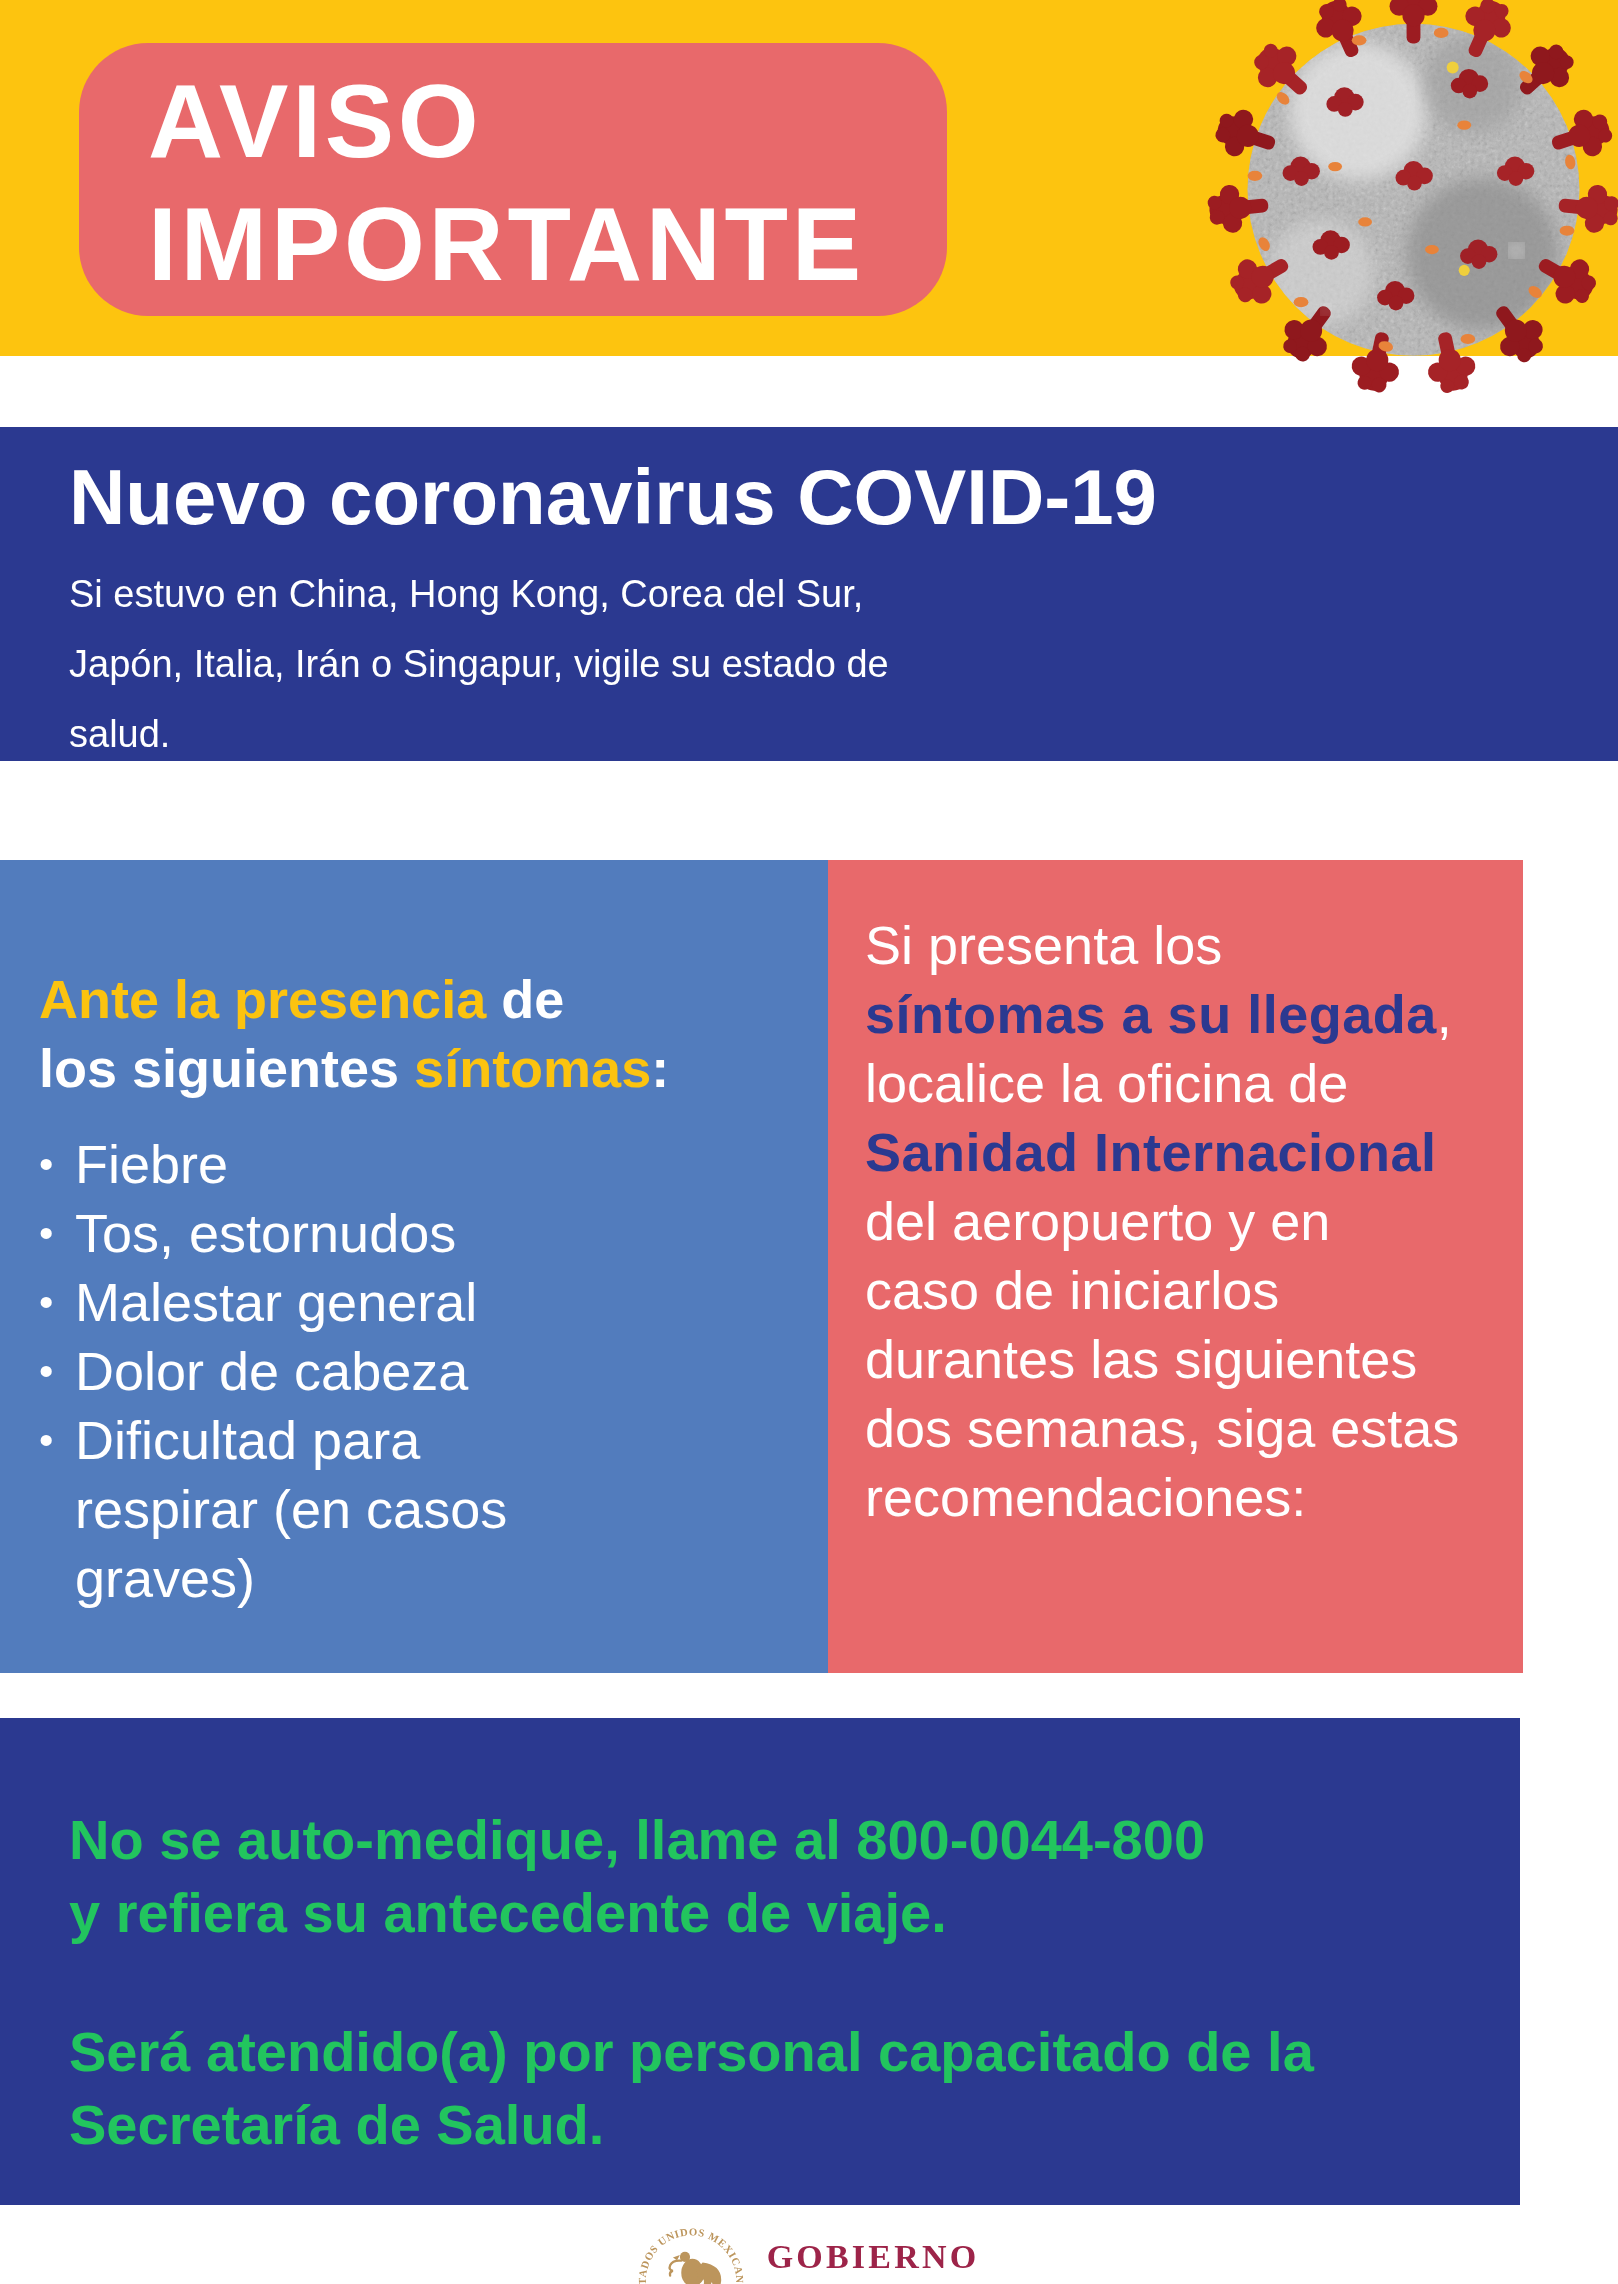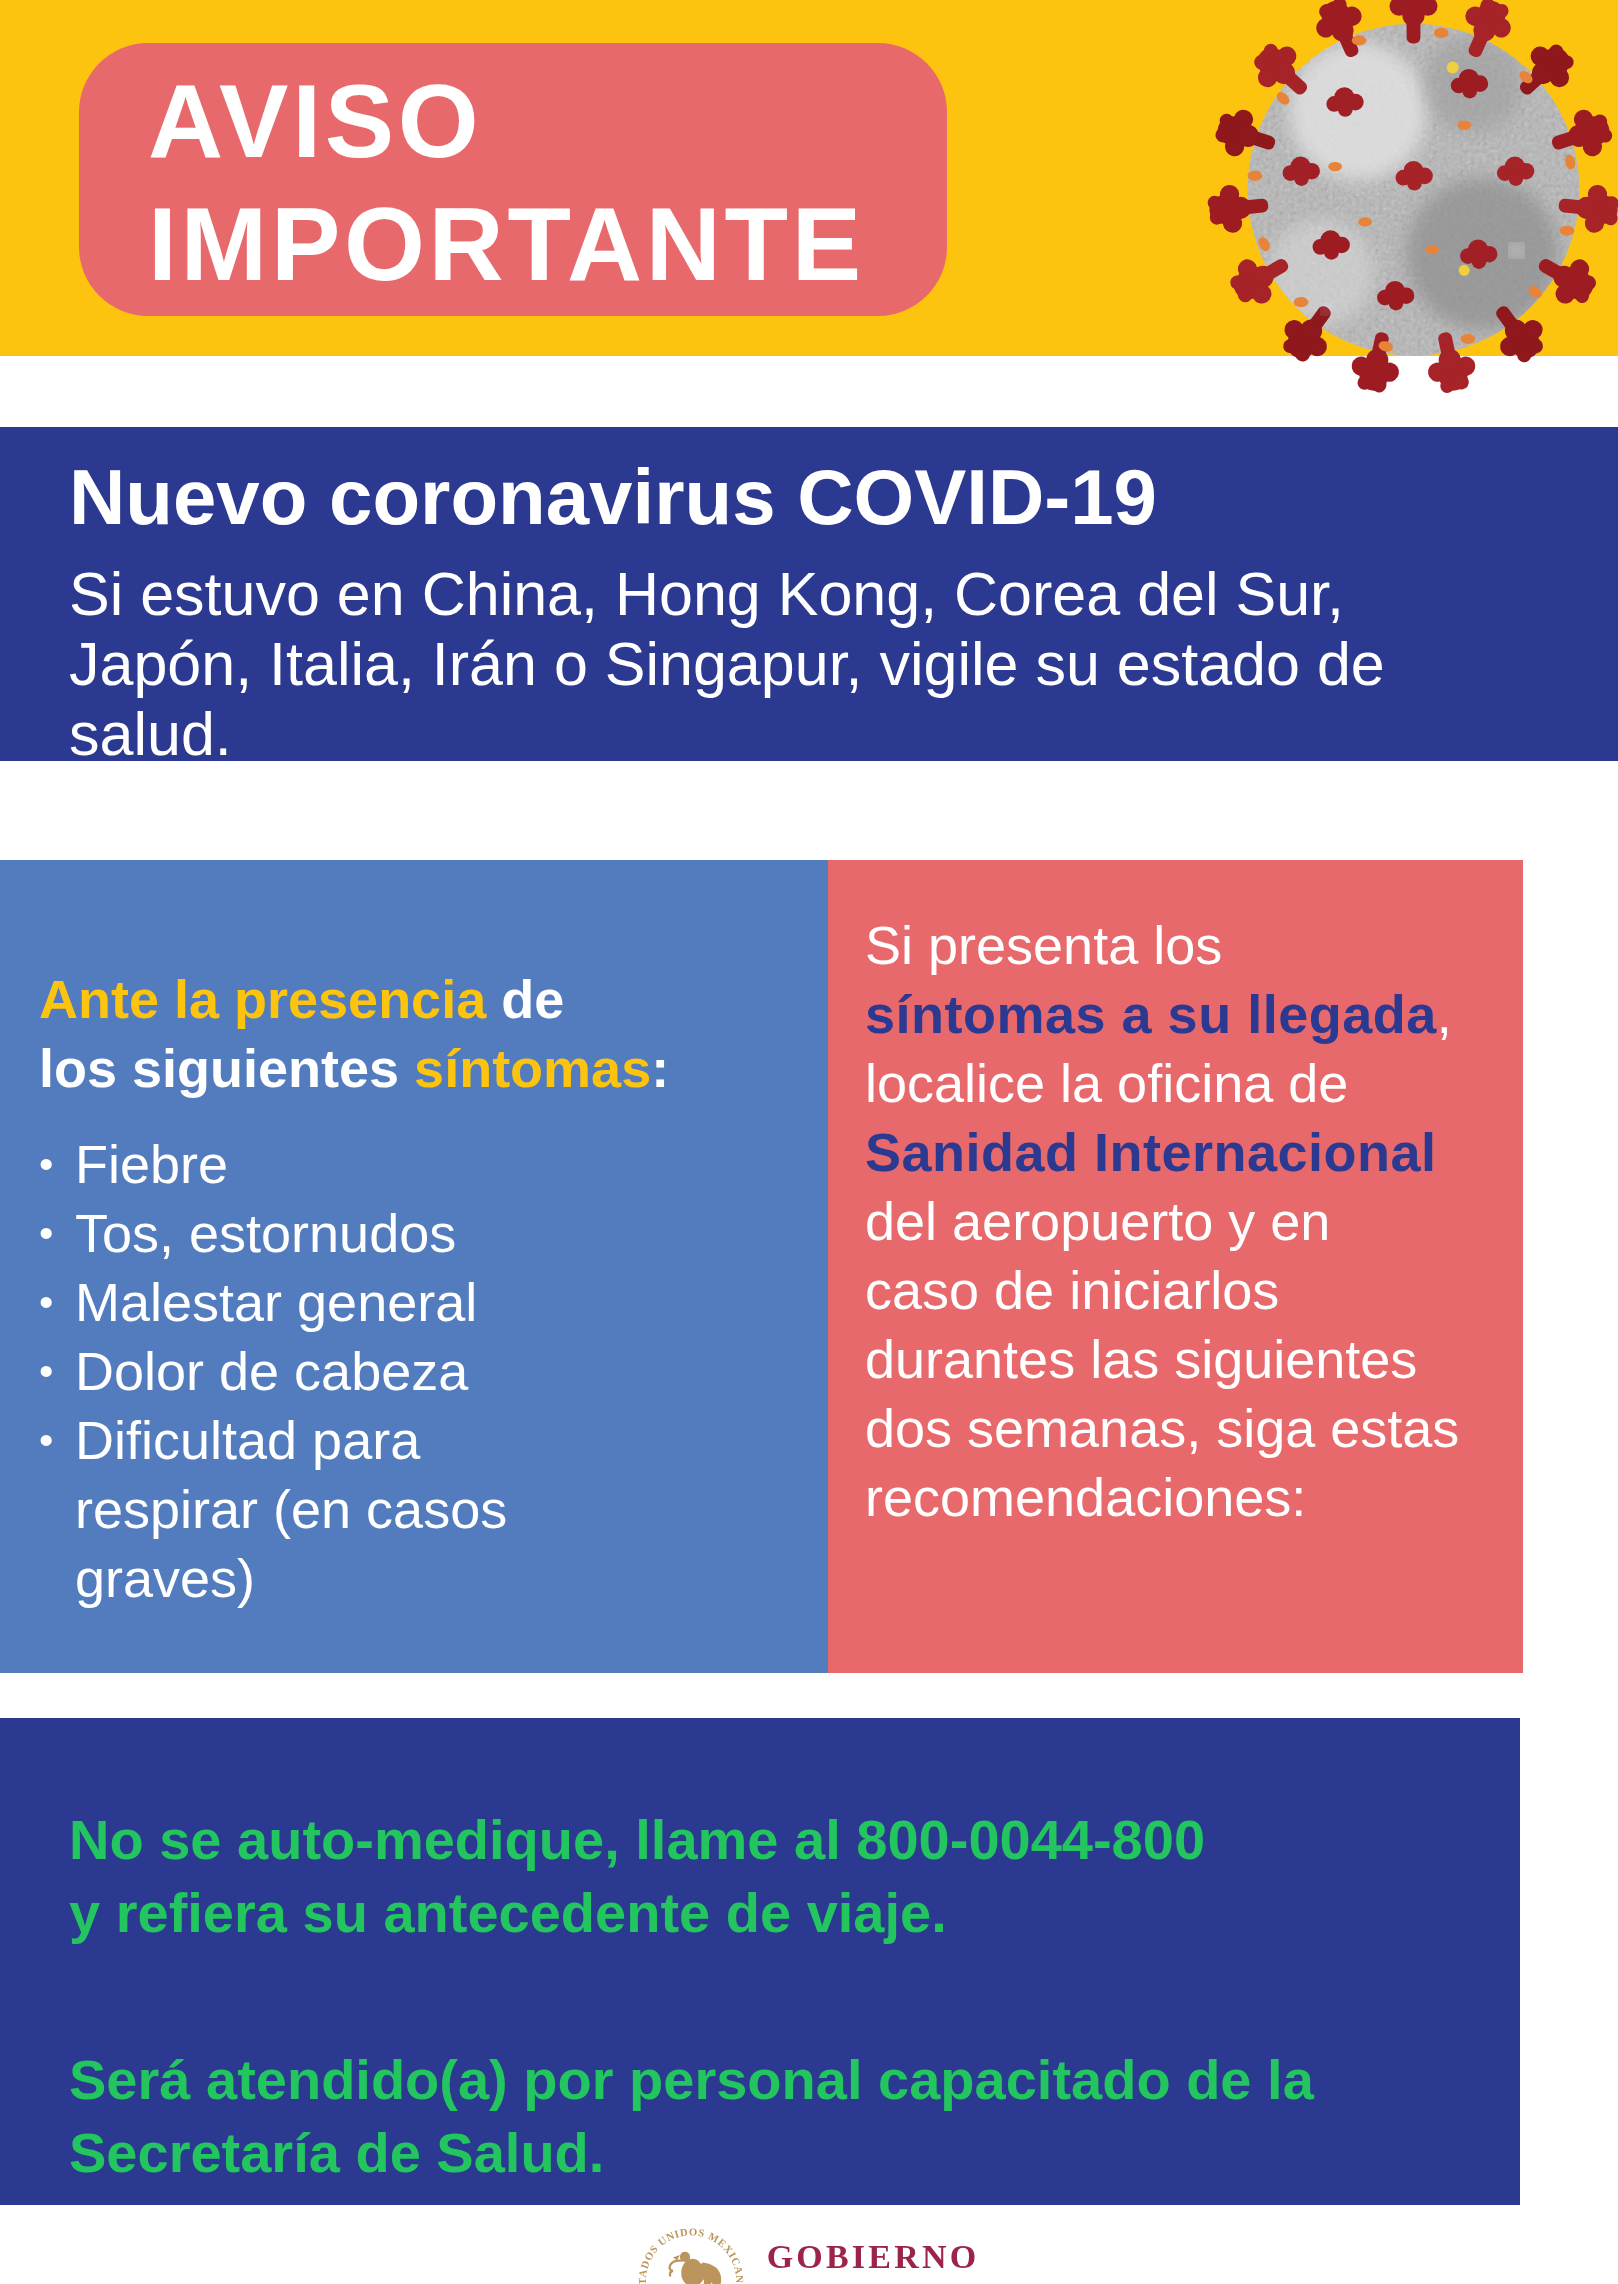--- a/index.html
+++ b/index.html
@@ -10,21 +10,21 @@
   .aviso-pill{position:absolute;left:79px;top:43px;width:868px;height:273px;
               background:#E8696B;border-radius:69px;box-sizing:border-box;
               padding:17.4px 0 0 69px;}
   .aviso-line{color:#ffffff;font-weight:800;font-size:104px;line-height:123px;
               letter-spacing:3.7px;}
   .virus-wrap{position:absolute;left:1183px;top:-27px;width:461px;height:461px;}
   
   .band-intro{position:absolute;left:0;top:427px;width:1619px;height:334px;background:#2B3990;
               box-sizing:border-box;padding:22px 0 0 69px;color:#fff;}
   .intro-title{font-size:78px;font-weight:700;line-height:96px;white-space:nowrap;}
-  .intro-body{margin-top:13.7px;font-size:61px;line-height:70px;}
+  .intro-body{margin-top:13.7px;font-size:38px;line-height:70px;}
   .intro-line{white-space:nowrap;}
   
   .panel-left{position:absolute;left:0;top:860px;width:836px;height:813px;background:#527CBD;
               box-sizing:border-box;padding:105px 18px 0 39px;color:#fff;}
   .sym-heading{font-size:54px;font-weight:700;line-height:69px;}
   .t-yellow{color:#FCC30F;}
   .t-white{color:#ffffff;}
   .sym-list{margin-top:27px;font-size:54px;line-height:69px;}
   .sym-item{display:flex;align-items:flex-start;}
   .sym-dot{width:36px;flex:0 0 36px;font-size:41px;line-height:69px;}
@@ -32,21 +32,21 @@
   .panel-right{position:absolute;left:828px;top:860px;width:695px;height:813px;background:#E8696B;
                box-sizing:border-box;padding:51px 23px 0 37px;color:#fff;
                font-size:54px;line-height:69px;}
   .arr-line{white-space:nowrap;}
   .bold-blue{color:#2B3990;font-weight:700;letter-spacing:0.5px;}
   
   .band-callout{position:absolute;left:0;top:1718px;width:1520px;height:487px;background:#2B3990;
                 box-sizing:border-box;padding:85px 0 0 69px;color:#22c55e;
                 font-size:56px;font-weight:700;line-height:73px;}
   .callout-line{white-space:nowrap;}
-  .callout-p2{margin-top:94px;}
+  .callout-p2{margin-top:66px;}
   
   .seal{position:absolute;left:633px;top:2218px;width:116px;height:116px;}
   .gov-text{position:absolute;left:754px;top:2237px;width:238px;text-align:center;
             color:#9D2449;font-family:"Liberation Serif",serif;font-weight:700;}
   .gov-l1{font-size:34px;letter-spacing:3.2px;line-height:39px;}
 </style>
 </head>
 <body>
 
 <div class="poster">

